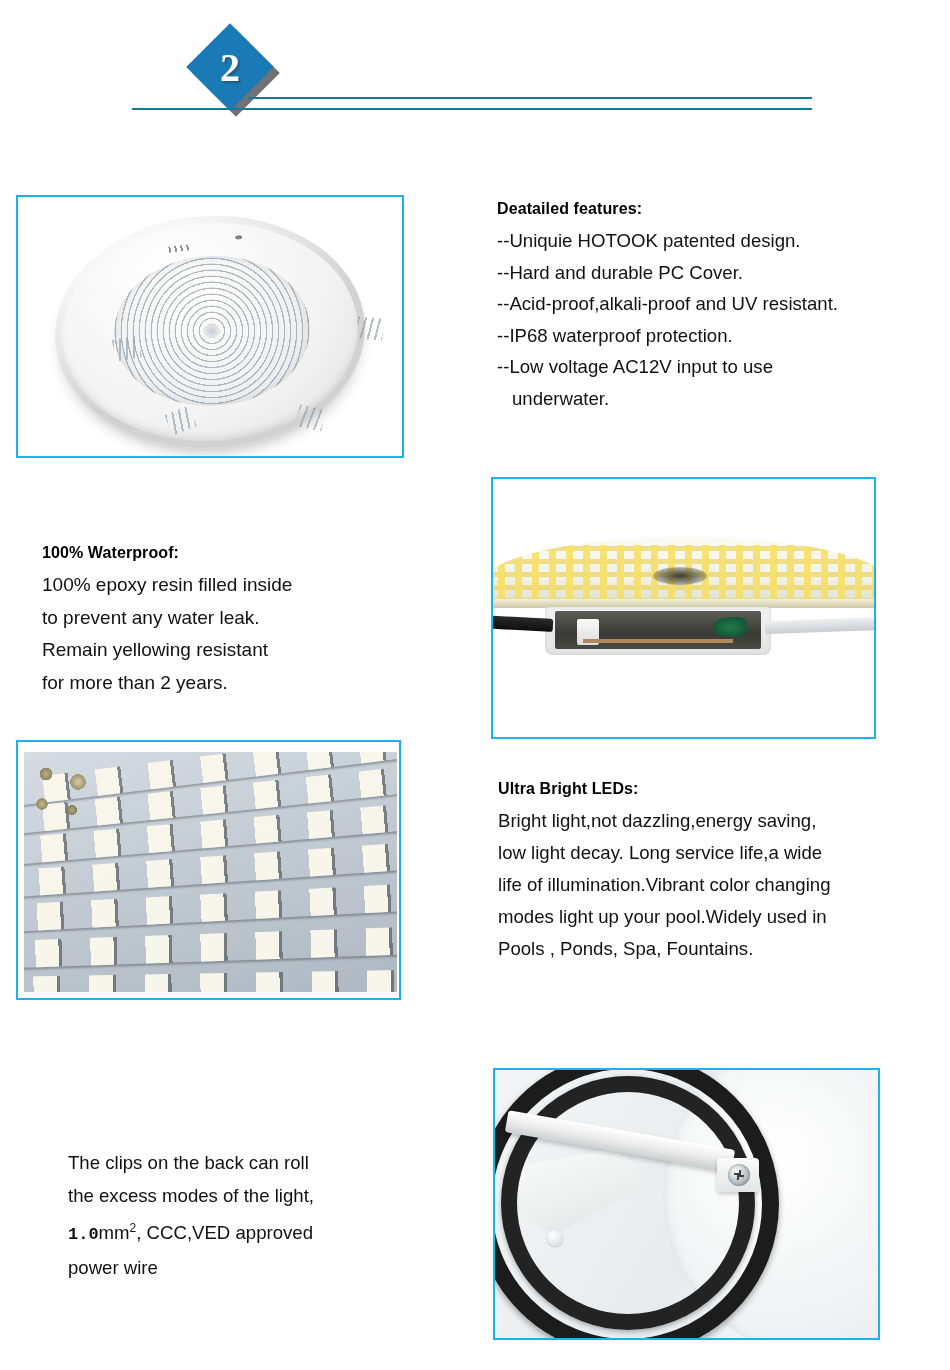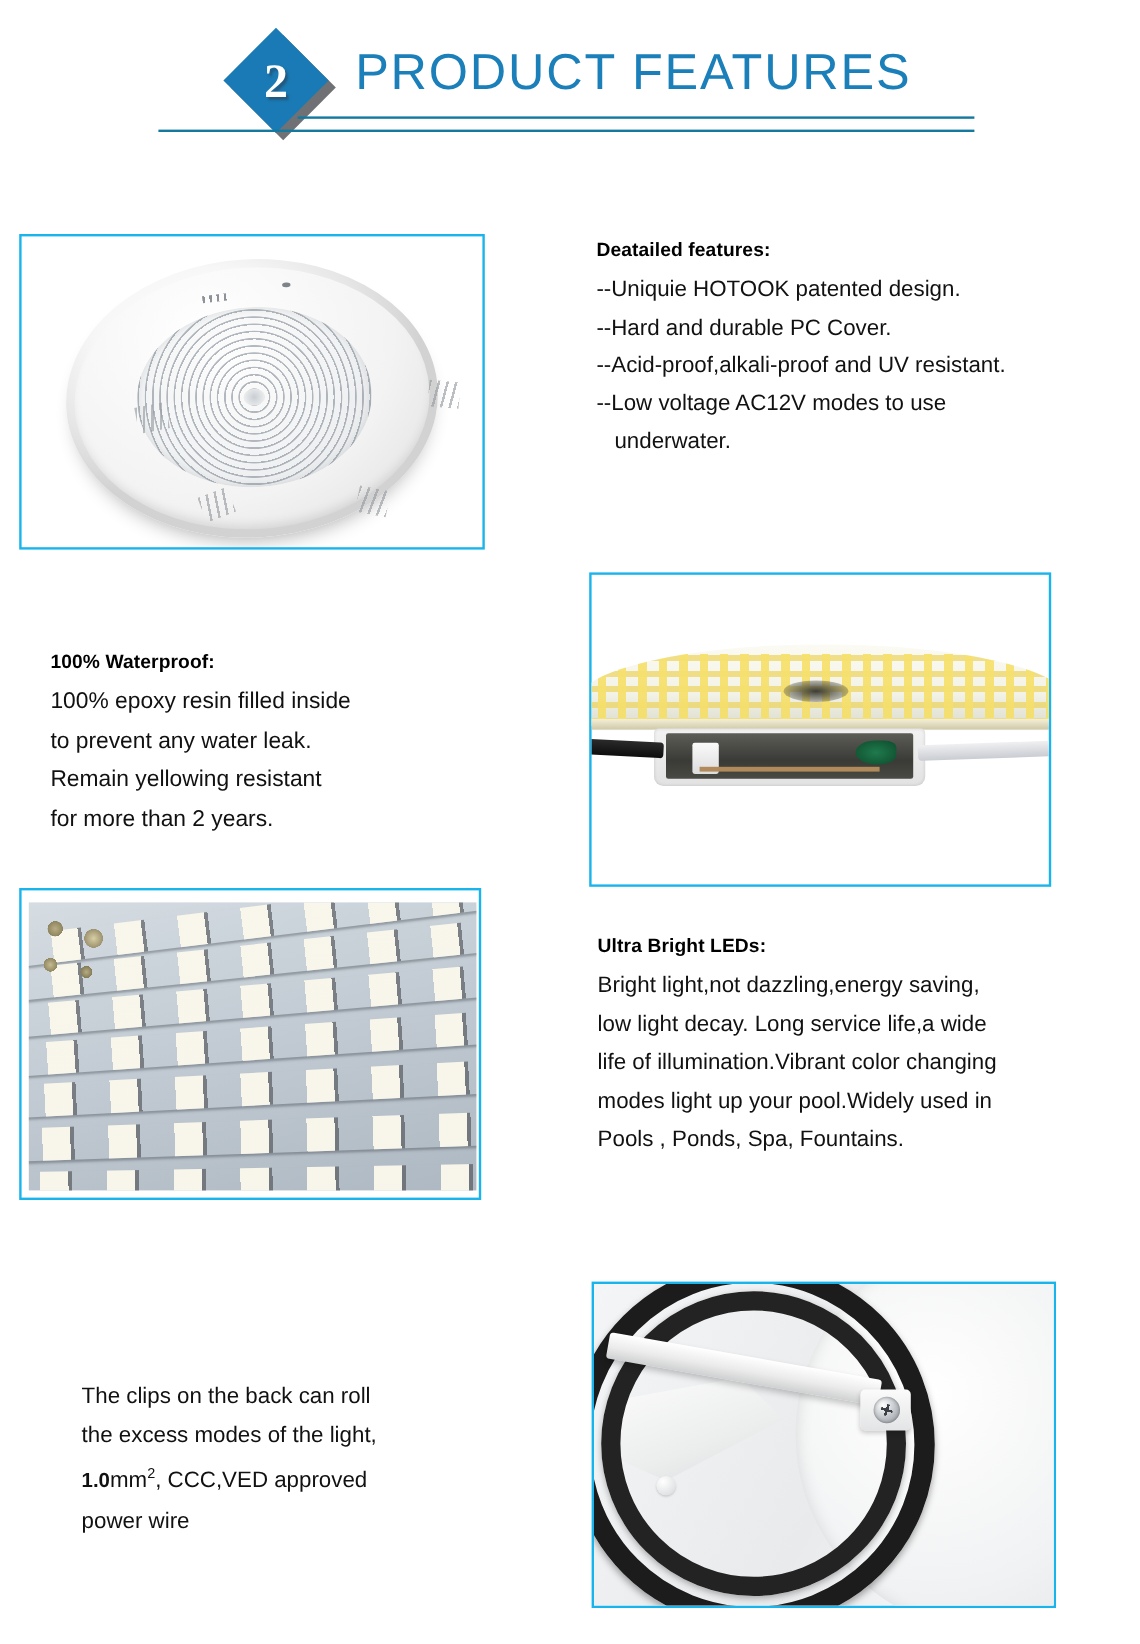--- a/index.html
+++ b/index.html
@@ -387,34 +387,33 @@
 
   #waterproof-block { left: 42px; top: 544px; width: 380px; }
   #waterproof-block .block-line { line-height: 32.5px; }
 
   #leds-block { left: 498px; top: 780px; width: 460px; }
   #leds-block .block-line { font-size: 18.6px; line-height: 32px; }
 
   #clips-block { left: 68px; top: 1146px; width: 360px; }
   #clips-block .block-line { font-size: 18.6px; line-height: 33px; }
   #clips-block .sup { font-size: 12px; vertical-align: super; }
-  #clips-block .num { font-size: 17px; font-weight: bold; }
+  #clips-block .num { font-size: 17px; font-weight: bold; font-family: Liberation Mono, monospace; }
 </style>
 </head>
 <body>
 
 <div id="header">
 
   <div id="badge-wrap">
     <div id="badge-shadow"></div>
     <div id="badge-diamond"></div>
     <div id="badge-number">2</div>
   </div>
 
-  <div id="header-title">PRODUCT FEATURES</div>
 
   <div id="rule-top"></div>
   <div id="rule-bottom"></div>
 </div>
 
 <div class="photo-frame" id="frame-lamp">
   <div class="photo-stage">
     <div id="lamp-body">
       <div id="lamp-rim"></div>
       <div id="lamp-lens">
@@ -428,21 +427,22 @@
       <div id="lamp-dot"></div>
     </div>
   </div>
 </div>
 
 <div class="text-block" id="features-block">
   <div class="block-heading">Deatailed features:</div>
   <div class="block-line">--Uniquie HOTOOK patented design.</div>
   <div class="block-line">--Hard and durable PC Cover.</div>
   <div class="block-line">--Acid-proof,alkali-proof and UV resistant.</div>
-  <div class="block-line">--Low voltage AC12V modes to use</div>
+  <div class="block-line">--IP68 waterproof protection.</div>
+  <div class="block-line">--Low voltage AC12V input to use</div>
   <div class="block-line indent">underwater.</div>
 </div>
 
 <div class="text-block" id="waterproof-block">
   <div class="block-heading">100% Waterproof:</div>
   <div class="block-line">100% epoxy resin filled inside</div>
   <div class="block-line">to prevent any water leak.</div>
   <div class="block-line">Remain yellowing resistant</div>
   <div class="block-line">for more than 2 years.</div>
 </div>

